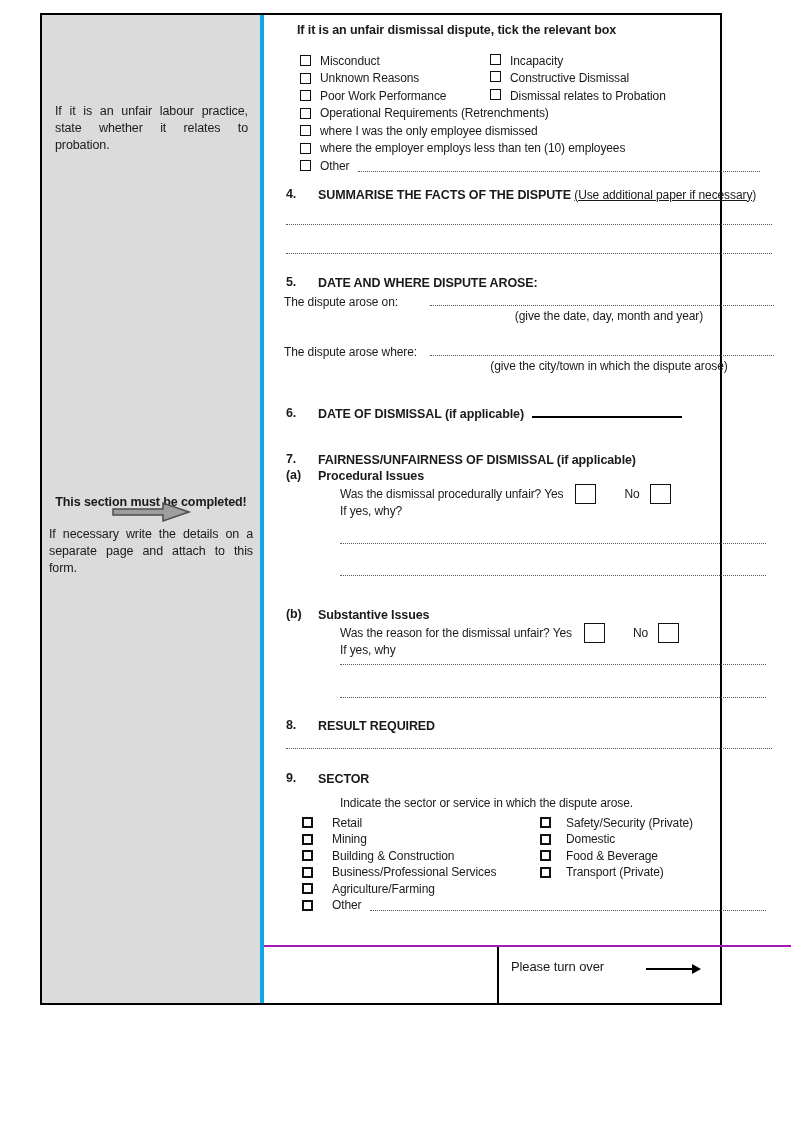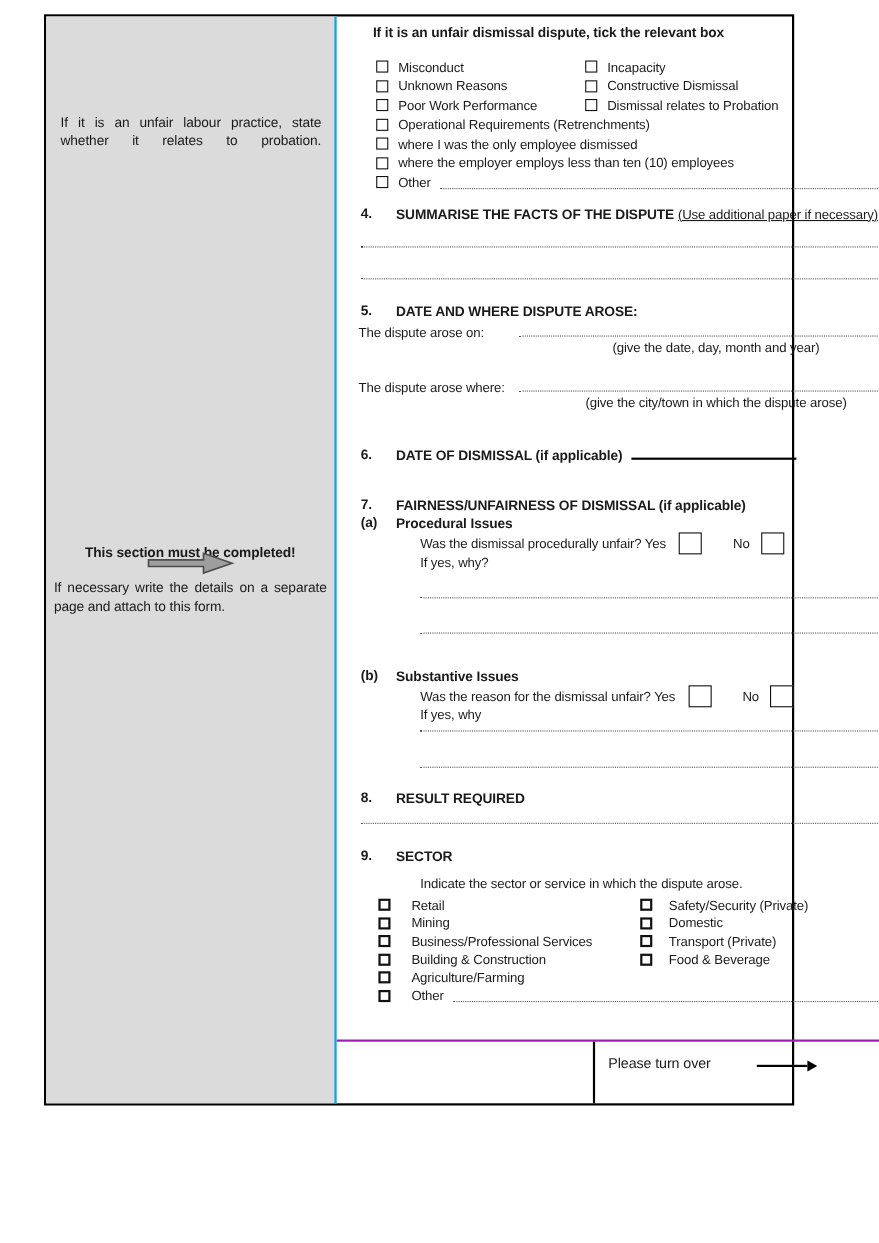--- a/index.html
+++ b/index.html
@@ -14,24 +14,24 @@
   .form-container {
     position: absolute;
     left: 40px; top: 13px;
     width: 682px; height: 992px;
     border: 2px solid #000;
     display: flex;
     background: #fff;
   }
   
   .sidebar {
-    width: 264px;
+    width: 222px;
     flex: none;
     background: #dbdbdb;
-    border-right: 2px solid #0ea5e9;
+    border-right: 4px solid #0ea5e9;
     position: relative;
   }
   .sb-note-top {
     position: absolute; top: 88px; left: 13px; right: 12px;
     font-size: 12.5px; line-height: 17px;
     text-align: justify;
   }
   .sb-note-top::after { content: ""; display: inline-block; width: 100%; }
   .sb-bold {
     position: absolute; top: 480px; left: 6px; right: 6px;
@@ -56,21 +56,21 @@
     flex: 1;
     overflow: hidden;
     padding: 0 17px 0 20px;
     position: relative;
   }
   .box-title { margin: 8px 0 0 13px; font-weight: bold; font-size: 12.5px; }
   
   .cb-grid { margin-top: 15px; }
   .cb-row { display: flex; align-items: center; height: 17.5px; margin-left: 16px; }
   .cb-left { display: flex; align-items: center; width: 190px; flex: none; }
-  .cb-right { display: flex; align-items: center; }
+  .cb-right { display: flex; align-items: flex-start; }
   .cb {
     display: inline-block; flex: none;
     width: 11px; height: 11px;
     border: 1.5px solid #111;
     background: #fff;
     margin-right: 9px;
   }
   .dotline {
     border-top: 1.5px dotted #555;
     height: 0;
@@ -301,35 +301,35 @@
               <span>Mining</span>
             </span>
           <span class="sector-right">
               <span class="cb2 cb2r"></span>
               <span>Domestic</span>
             </span>
         </div>
         <div class="sector-row">
           <span class="sector-left">
               <span class="cb2"></span>
+              <span>Building &amp; Construction</span>
+            </span>
+          <span class="sector-right">
+              <span class="cb2 cb2r"></span>
+              <span>Food &amp; Beverage</span>
+            </span>
+        </div>
+        <div class="sector-row">
+          <span class="sector-left">
+              <span class="cb2"></span>
               <span>Business/Professional Services</span>
             </span>
           <span class="sector-right">
               <span class="cb2 cb2r"></span>
               <span>Transport  (Private)</span>
-            </span>
-        </div>
-        <div class="sector-row">
-          <span class="sector-left">
-              <span class="cb2"></span>
-              <span>Building &amp; Construction</span>
-            </span>
-          <span class="sector-right">
-              <span class="cb2 cb2r"></span>
-              <span>Food &amp; Beverage</span>
             </span>
         </div>
         <div class="sector-row">
           <span class="sector-left">
               <span class="cb2"></span>
               <span>Agriculture/Farming</span>
             </span>
         </div>
         <div class="sector-row">
           <span class="cb2"></span>

